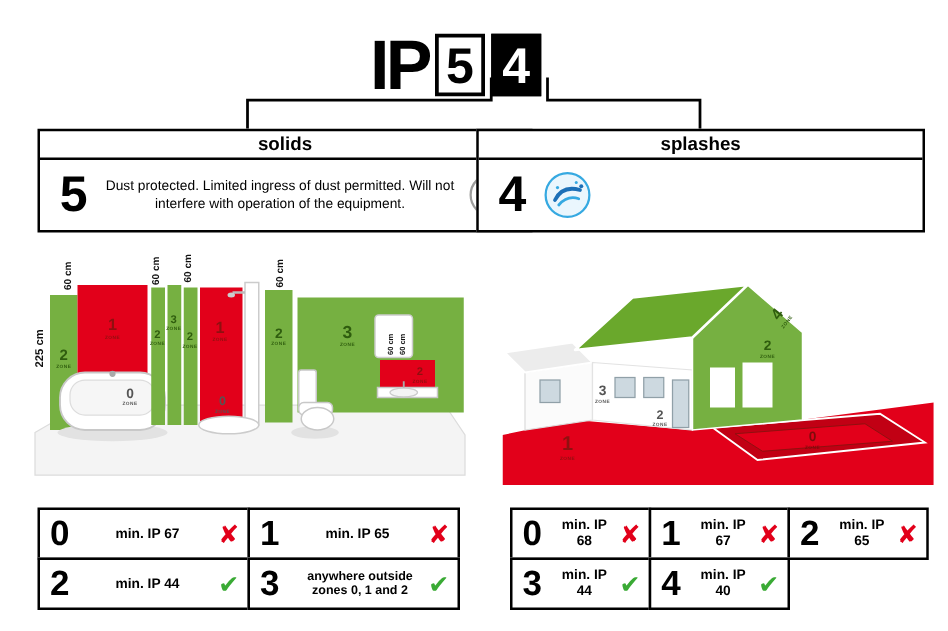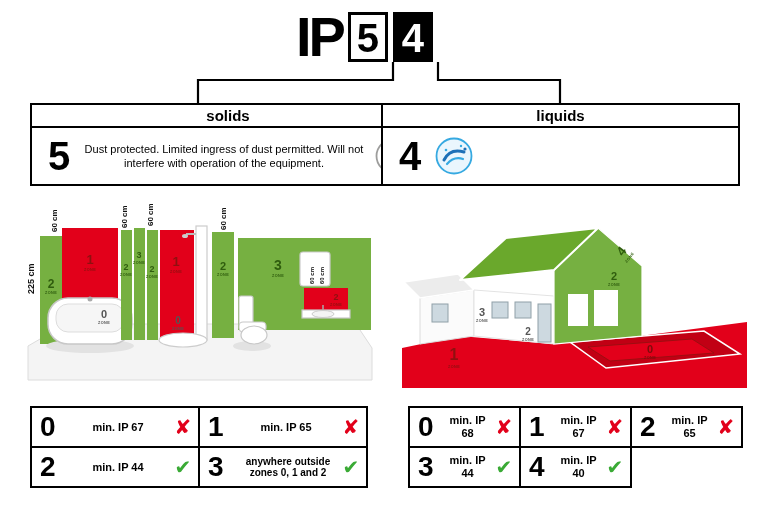--- a/index.html
+++ b/index.html
@@ -1,21 +1,21 @@
 <!DOCTYPE html>
 <html><head>
 <meta charset="utf-8">
 <style>
   *{margin:0;padding:0;box-sizing:border-box}
   html,body{background:#fff}
   body{font-family:"Liberation Sans","DejaVu Sans",sans-serif;color:#000}
   #canvas{position:relative;width:758px;height:505px;background:#fff;overflow:hidden}
 
   
-  .title{position:absolute;top:9px;left:296px;display:flex;align-items:center;gap:5px}
+  .title{position:absolute;top:24px;left:296px;display:flex;align-items:center;gap:5px}
   .title .ip{font-size:56px;font-weight:bold;letter-spacing:-3px;line-height:1}
   .digit-box{display:inline-block;width:40px;height:50px;text-align:center;font-size:40px;line-height:46px;font-weight:bold}
   .digit-box.outline{border:3px solid #000;background:#fff;color:#000}
   .digit-box.filled{border:3px solid #000;background:#000;color:#fff}
   .connector{position:absolute;left:0;top:0;pointer-events:none}
 
   
   .def-table{position:absolute;top:103px;border:2px solid #000;background:#fff}
   .def-header{font-size:15px;font-weight:bold;text-align:center;border-bottom:2px solid #000;padding:2px 0;line-height:17px}
   .def-body{display:flex;align-items:center;height:56px;padding:0 10px;gap:6px}
@@ -79,21 +79,21 @@
             <circle cx="25" cy="25" r="1"></circle>
               <circle cx="14" cy="29" r="0.9"></circle>
               <circle cx="21" cy="28" r="0.9"></circle>
           </g>
         </svg>
       </div>
     </div>
   </div>
 
   <div class="def-table" style="left:381px;width:359px">
-    <div class="def-header">liquids</div>
+    <div class="def-header">splashes</div>
     <div class="def-body">
       <div class="def-digit">4</div>
       <div class="def-icon">
         <svg width="40" height="40" viewBox="0 0 40 40">
           <circle cx="20" cy="20" r="17.5" fill="#eaf6fd" stroke="#36a9e1" stroke-width="1.8"></circle>
           <path d="M10 24 Q16 12 30 16" stroke="#1d70b7" stroke-width="3" fill="none" stroke-linecap="round"></path>
           <path d="M13 28 Q20 20 29 23" stroke="#36a9e1" stroke-width="2.2" fill="none" stroke-linecap="round"></path>
           <circle cx="31" cy="13" r="1.6" fill="#1d70b7"></circle>
           <circle cx="27" cy="10" r="1.2" fill="#36a9e1"></circle>
           <circle cx="12" cy="14" r="1.3" fill="#36a9e1"></circle>

